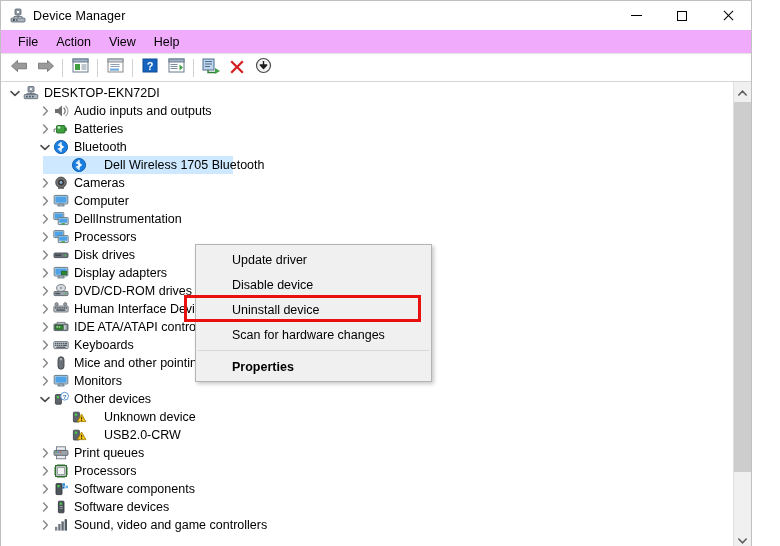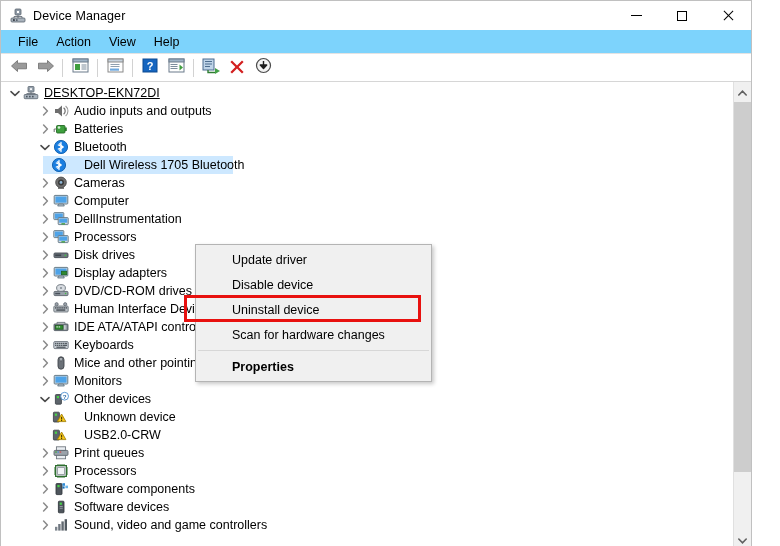--- a/index.html
+++ b/index.html
@@ -87,21 +87,21 @@
     width: 13px;
     height: 1px;
     background: currentColor;
   }
   .glyph-close::before { transform: rotate(45deg); }
   .glyph-close::after  { transform: rotate(-45deg); }
 
   
   .menubar {
     height: 23px;
-    background: #7dd3fc;
+    background: #f0abfc;
     display: flex;
     align-items: center;
     padding-left: 8px;
     border-bottom: 1px solid #e3e3e3;
   }
   .menu-item {
     font-size: 12.5px;
     color: #000;
     padding: 2px 9px;
     cursor: default;
@@ -180,23 +180,23 @@
     height: 16px;
     margin-right: 5px;
     flex: none;
     position: relative;
     z-index: 1;
   }
   .row .label { position: relative; z-index: 1; }
   .chev svg { display: block; }
 
   
-  .ind0 { padding-left: 6px; text-decoration: underline; }
+  .ind0 { padding-left: 6px; }
   .ind1 { padding-left: 36px; }
-  .ind2 { padding-left: 22px; gap: 12px; }
+  .ind2 { padding-left: 42px; gap: 12px; }
 
   
   .vscroll {
     position: absolute;
     right: 0;
     top: 0;
     width: 17px;
     height: 465px;
     background: #f0f0f0;
     border-left: 1px solid #e0e0e0;

